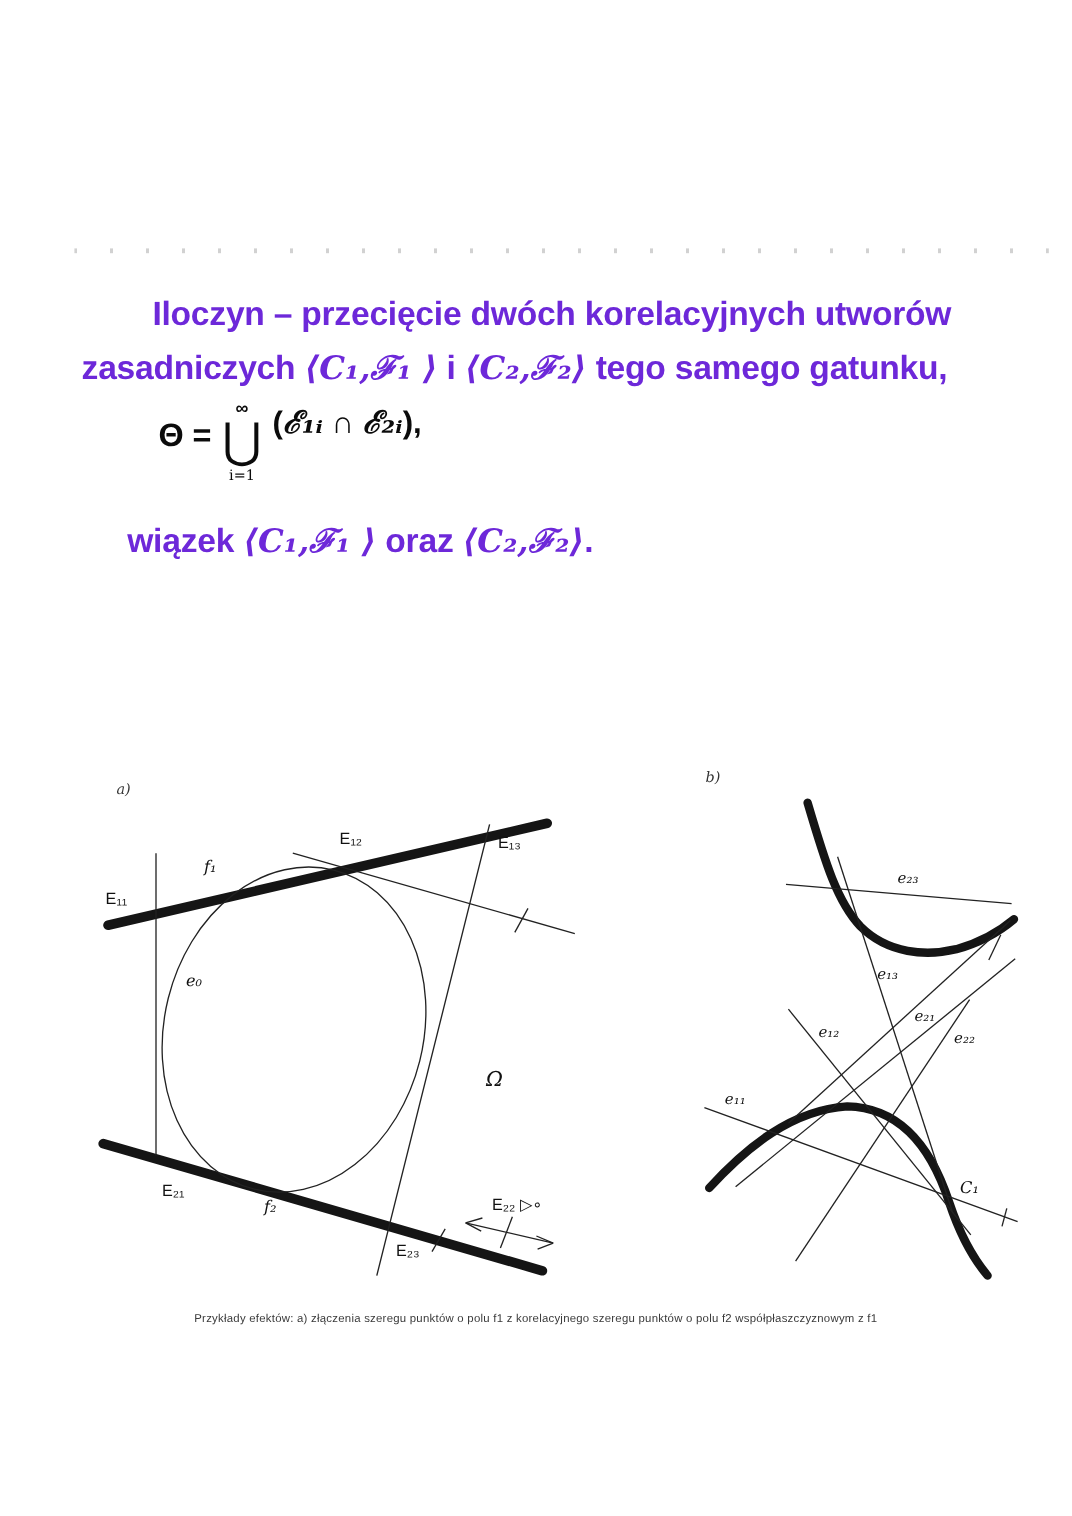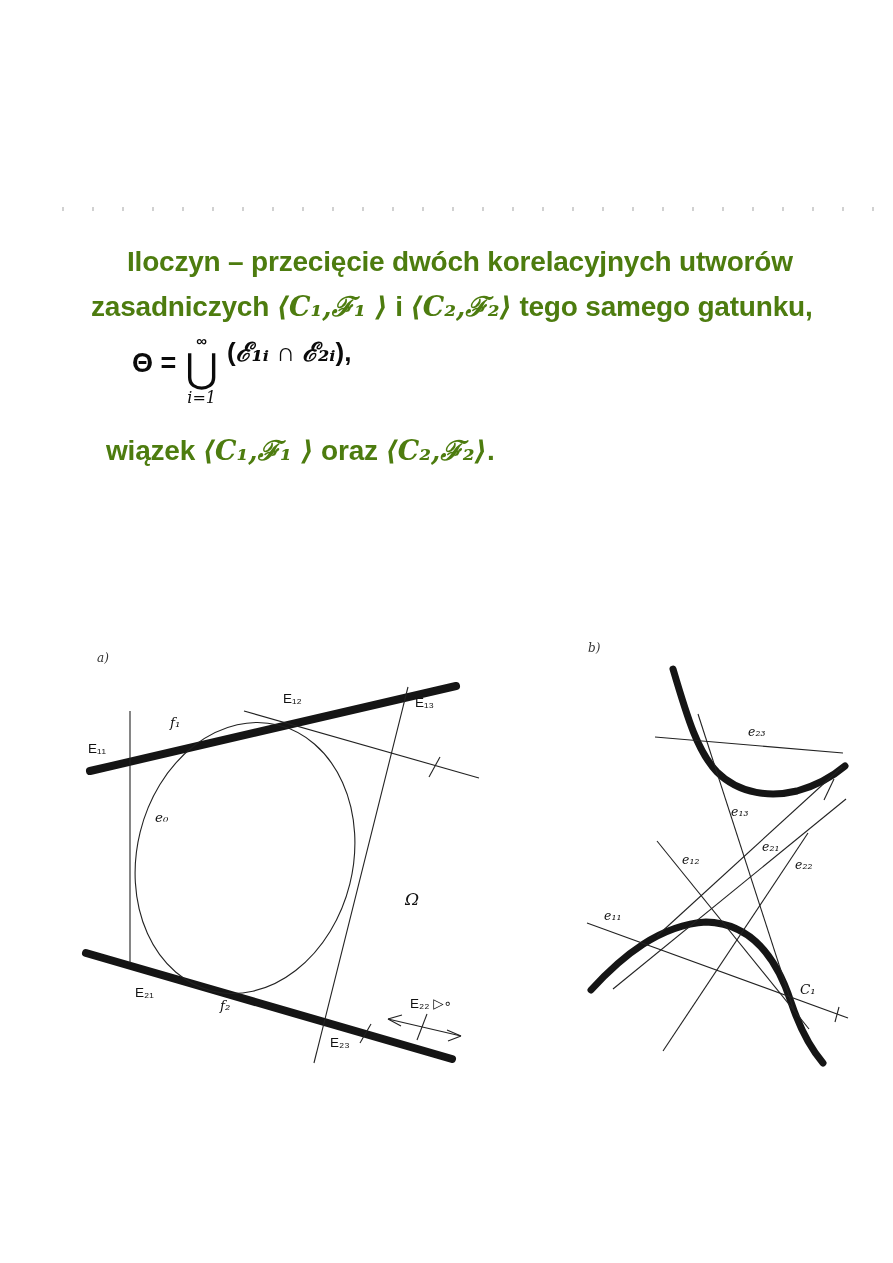--- a/index.html
+++ b/index.html
@@ -16,37 +16,37 @@
   
   .dotrow{
     position:absolute;left:62px;top:207px;width:812px;height:4px;
     background:repeating-linear-gradient(to right,#c6c6c6 0 2px,transparent 2px 30px);
     opacity:.8;
   }
 
   
   .bigline{
     position:absolute;white-space:nowrap;
-    font-weight:700;font-size:28px;letter-spacing:-0.2px;color:#4d7c0f;
+    font-weight:700;font-size:28px;letter-spacing:-0.2px;color:#6d28d9;
   }
   .mathtok{
     font-family:"DejaVu Serif","Liberation Serif",serif;
     font-style:italic;font-weight:600;font-size:27px;letter-spacing:0;
   }
 
   
   .formula{
     position:absolute;left:132px;top:333px;
     display:flex;align-items:flex-start;white-space:nowrap;
   }
   .f-lhs{font-size:27px;font-weight:700;margin-top:15px;}
   .f-union{display:flex;flex-direction:column;align-items:center;margin:0 9px;line-height:1;}
   .f-sup{font-size:15px;font-weight:700;line-height:1;margin-bottom:1px;}
   .f-cup{font-size:40px;font-weight:400;line-height:.95;}
-  .f-sub{font-family:"DejaVu Serif",serif;font-style:italic;font-size:16px;margin-top:3px;}
+  .f-sub{font-family:"DejaVu Serif",serif;font-size:12px;margin-top:3px;}
   .f-rhs{font-size:26px;font-weight:700;}
   .f-rhs .mathtok{font-size:26px;}
 
   
   .fig{position:absolute;left:0;top:630px;}
   .thick{stroke:#151515;stroke-width:8;fill:none;stroke-linecap:round;}
   .thickb{stroke:#151515;stroke-width:7;fill:none;stroke-linecap:round;}
   .thin{stroke:#222;stroke-width:1.1;fill:none;}
   .labE{font-family:"Liberation Sans",sans-serif;font-size:13.5px;fill:#111;}
   .labI{font-family:"DejaVu Serif","Liberation Serif",serif;font-style:italic;font-size:13.5px;fill:#111;}
@@ -66,21 +66,21 @@
 <body>
 
 <div class="page">
 
   <div class="dotrow"></div>
 
   <div class="bigline" style="left:127px;top:246px;">
     <span>Iloczyn – przecięcie dwóch korelacyjnych utworów</span>
   </div>
 
-  <div class="bigline" style="left:91px;top:287px;">
+  <div class="bigline" style="left:68px;top:287px;">
     <span>zasadniczych </span><span class="mathtok">⟨C₁,ℱ₁ ⟩</span><span> i </span><span class="mathtok">⟨C₂,ℱ₂⟩</span><span> tego samego gatunku,</span>
   </div>
 
   <div class="formula">
     <span class="f-lhs">Θ =</span>
     <span class="f-union">
       <span class="f-sup">∞</span>
       <span class="f-cup">⋃</span>
       <span class="f-sub">i=1</span>
     </span>
@@ -146,14 +146,15 @@
       <text class="labIs" x="748" y="736">e₂₃</text>
       <text class="labIs" x="731" y="816">e₁₃</text>
       <text class="labIs" x="762" y="851">e₂₁</text>
       <text class="labIs" x="795" y="869">e₂₂</text>
       <text class="labIs" x="682" y="864">e₁₂</text>
       <text class="labIs" x="604" y="920">e₁₁</text>
       <text class="labI" x="800" y="994">C₁</text>
     </g>
   </svg>
 
+  <div class="caption cap1">Przykłady efektów: a) złączenia szeregu punktów o polu f1 z korelacyjnego szeregu punktów o polu f2 współpłaszczyznowym z f1</div>
 
 </div>
 
 </body></html>

